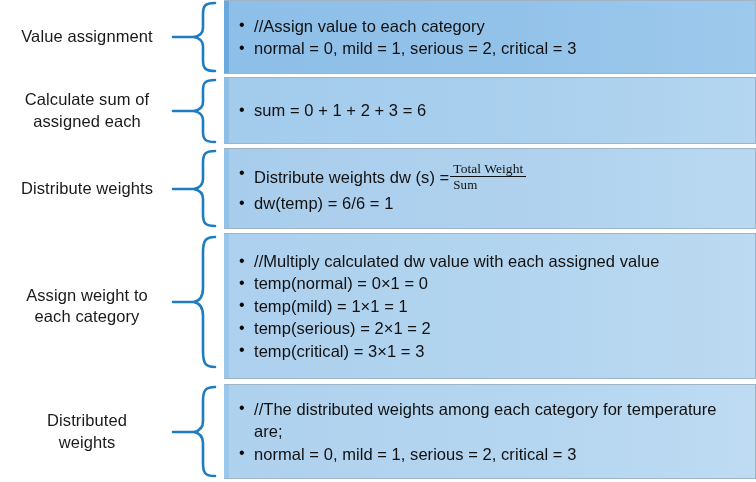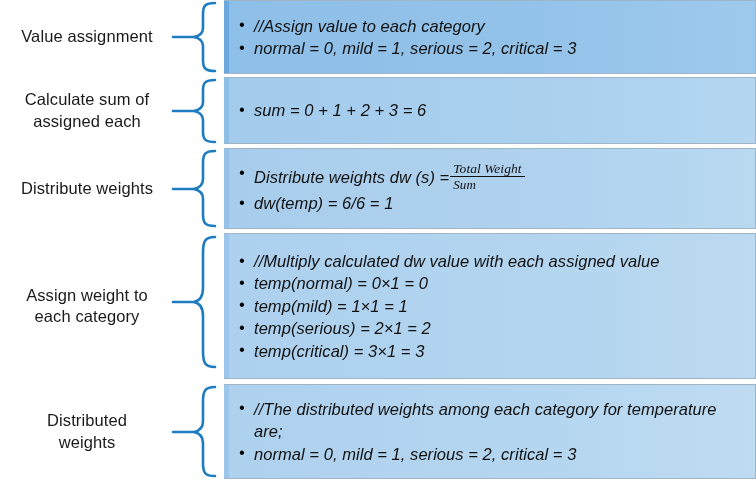--- a/index.html
+++ b/index.html
@@ -58,21 +58,20 @@
   }
   .brace-cell svg {
     display: block;
     overflow: visible;
   }
 
   
   .box-cell {
     flex: 1 1 auto;
     display: flex;
-    font-style: italic;
   }
   .box {
     flex: 1 1 auto;
     box-sizing: border-box;
     border: 1px solid #9fb4c4;
     border-left: none;
     position: relative;
     display: flex;
     flex-direction: column;
     justify-content: center;

